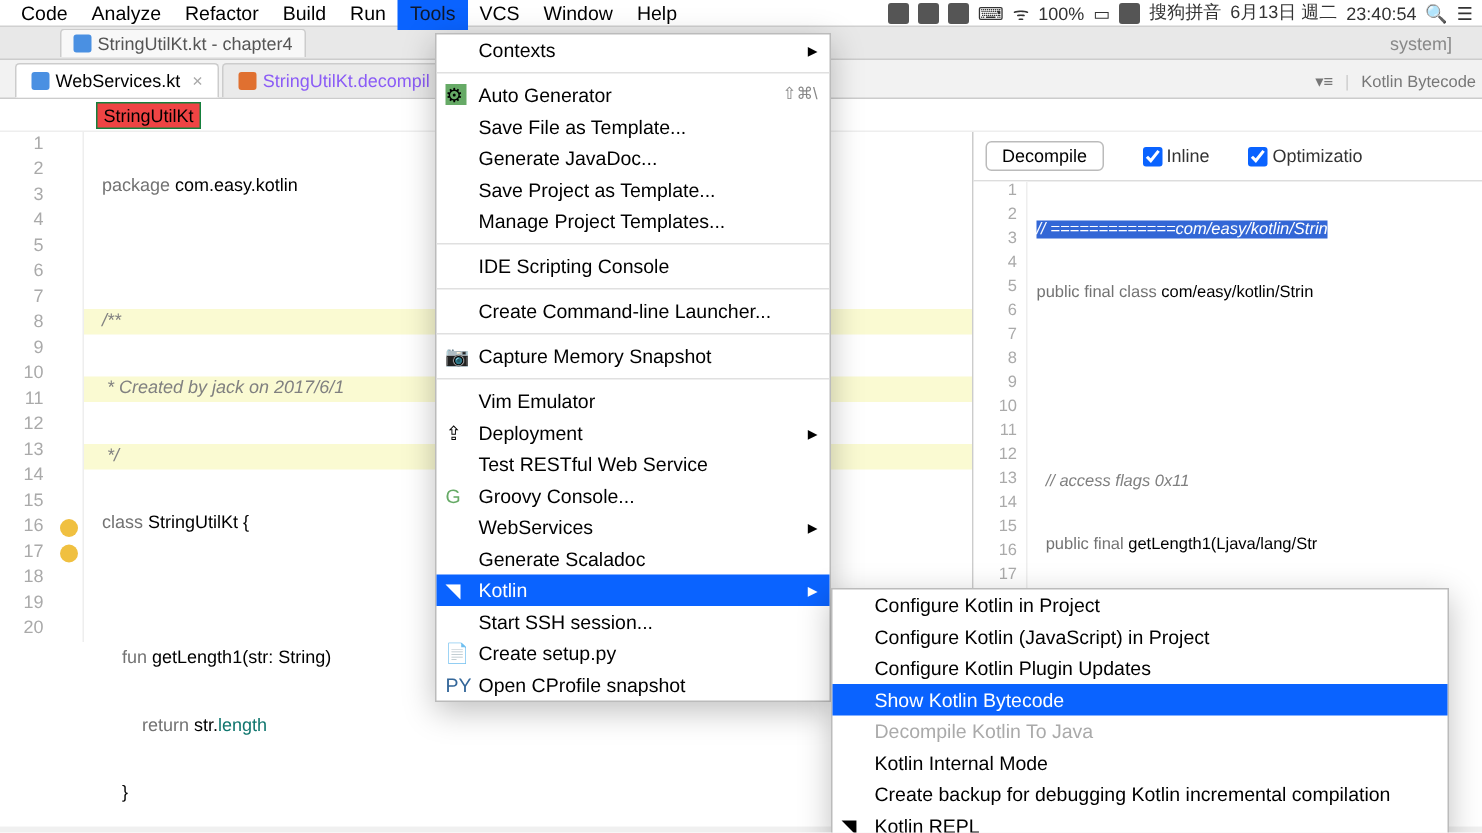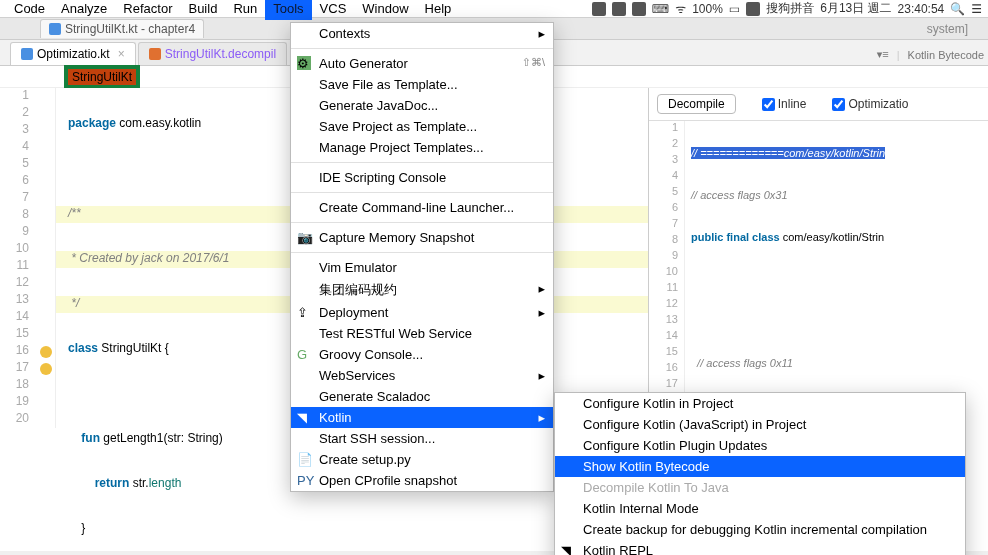--- a/index.html
+++ b/index.html
@@ -21,34 +21,34 @@
 
 
 .edtabs { height:26px; background:#f2f2f2; border-bottom:1px solid #ccc; display:flex; align-items:flex-end; padding-left:10px; }
 .edtabs .tab { padding:4px 10px; border:1px solid #ccc; border-bottom:none; background:#fff; margin-right:2px; border-radius:3px 3px 0 0; font-size:12px; display:flex; align-items:center; gap:4px; }
 .edtabs .tab.inactive { background:#eaeaea; color:#8b5cf6; }
 .edtabs .x { color:#aaa; margin-left:4px; }
 .edtabs .rightside { margin-left:auto; margin-right:4px; display:flex; align-items:center; gap:8px; color:#777; font-size:11px; padding-bottom:4px; }
 
 
 .crumb { height:22px; background:#fff; border-bottom:1px solid #eee; font-size:12px; padding-left:64px; line-height:22px; }
-.crumb span { background:#c2410c; border:4px solid #15803d; padding:1px 4px; }
+.crumb span { background:#ef4444; border:1px solid #15803d; padding:1px 4px; }
 
 
 .split { display:flex; height:calc(555px - 22px - 22px - 26px - 22px); }
 .left { width:648px; position:relative; background:#fff; }
 .right { flex:1; background:#fff; border-left:1px solid #ccc; display:flex; flex-direction:column; }
 
 
 .gutter { position:absolute; left:0; top:0; width:56px; background:#fff; border-right:1px solid #eee; font-family: Menlo, Consolas, monospace; font-size:12px; color:#aaa; }
 .gutter div { height:17px; text-align:right; padding-right:26px; }
 .bulb { position:absolute; left:40px; width:12px; height:12px; background:#f0c040; border-radius:50%; }
 .code { position:absolute; left:56px; top:0; right:0; font-family: Menlo, Consolas, monospace; font-size:12px; white-space:pre; }
 .code .ln { height:17px; padding-left:12px; }
-.kwd { color:#0369a1; font-weight:bold; }
+.kwd { color:#737373; font-weight:normal; }
 .comment { color:#808080; font-style:italic; background:#fafad2; display:block; }
 .purple { color:#0f766e; }
 .rtool { padding:6px 8px; border-bottom:1px solid #ddd; display:flex; align-items:center; gap:26px; font-size:12px; }
 .rtool button { padding:2px 10px; font-size:12px; border:1px solid #bbb; border-radius:4px; background:#fff; }
 .rtool label { display:flex; align-items:center; gap:3px; color:#333; }
 .rgut { float:left; width:36px; background:#fff; border-right:1px solid #eee; font-family:Menlo,monospace; font-size:11px; color:#aaa; text-align:right; }
 .rgut div { height:16px; padding-right:6px; }
 .rcode { margin-left:36px; font-family:Menlo,monospace; font-size:11px; white-space:pre; }
 .rcode .ln { height:16px; padding-left:6px; }
 .rcode .cm { color:#808080; font-style:italic; }
@@ -112,21 +112,21 @@
     <span class="fileico"></span>
     <span>StringUtilKt.kt - chapter4</span>
   </div>
   <div style="flex:1"></div>
   <span style="color:#888; padding-right:20px;">system]</span>
 </div>
 
 <div class="edtabs">
   <div class="tab">
     <span class="fileico"></span>
-    <span>Optimizatio.kt</span>
+    <span>WebServices.kt</span>
     <span class="x">×</span>
   </div>
   <div class="tab inactive">
     <span class="fileico" style="background:#e07030"></span>
     <span>StringUtilKt.decompil</span>
   </div>
   <div class="rightside">
     <span>▾≡</span>
     <span style="color:#ccc">|</span>
     <span>Kotlin Bytecode</span>
@@ -215,21 +215,20 @@
           <div>12</div>
           <div>13</div>
           <div>14</div>
           <div>15</div>
           <div>16</div>
           <div>17</div>
           <div>18</div>
       </div>
       <div class="rcode">
         <div class="ln"><span class="cm sel">// =============com/easy/kotlin/Strin</span></div>
-        <div class="ln cm">// access flags 0x31</div>
         <div class="ln"><span class="kwd">public final class</span> com/easy/kotlin/Strin</div>
         <div class="ln"></div>
         <div class="ln"></div>
         <div class="ln cm">  // access flags 0x11</div>
         <div class="ln">  <span class="kwd">public final</span> getLength1(Ljava/lang/Str</div>
         <div class="ln">  @Lorg/jetbrains/annotations/NotNull;</div>
         <div class="ln">   L0</div>
         
         
         
@@ -252,21 +251,20 @@
   <div class="mi">Save Project as Template...</div>
   <div class="mi">Manage Project Templates...</div>
   <div class="sep"></div>
   <div class="mi">IDE Scripting Console</div>
   <div class="sep"></div>
   <div class="mi">Create Command-line Launcher...</div>
   <div class="sep"></div>
   <div class="mi"><span class="mico">📷</span><span>Capture Memory Snapshot</span></div>
   <div class="sep"></div>
   <div class="mi">Vim Emulator</div>
-  <div class="mi arrow">集团编码规约</div>
   <div class="mi arrow"><span class="mico">⇪</span><span>Deployment</span></div>
   <div class="mi">Test RESTful Web Service</div>
   <div class="mi"><span class="mico" style="color:#6a6">G</span><span>Groovy Console...</span></div>
   <div class="mi arrow">WebServices</div>
   <div class="mi">Generate Scaladoc</div>
   <div class="mi hi arrow"><span class="mico">◥</span><span>Kotlin</span></div>
   <div class="mi">Start SSH session...</div>
   <div class="mi"><span class="mico">📄</span><span>Create setup.py</span></div>
   <div class="mi"><span class="mico" style="color:#369">PY</span><span>Open CProfile snapshot</span></div>
 </div>

